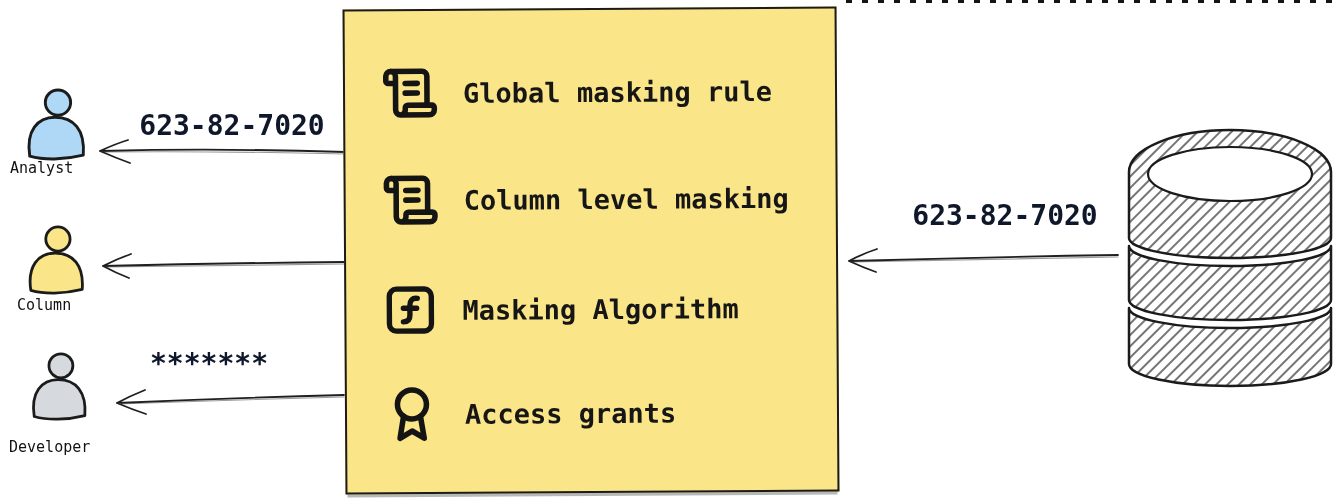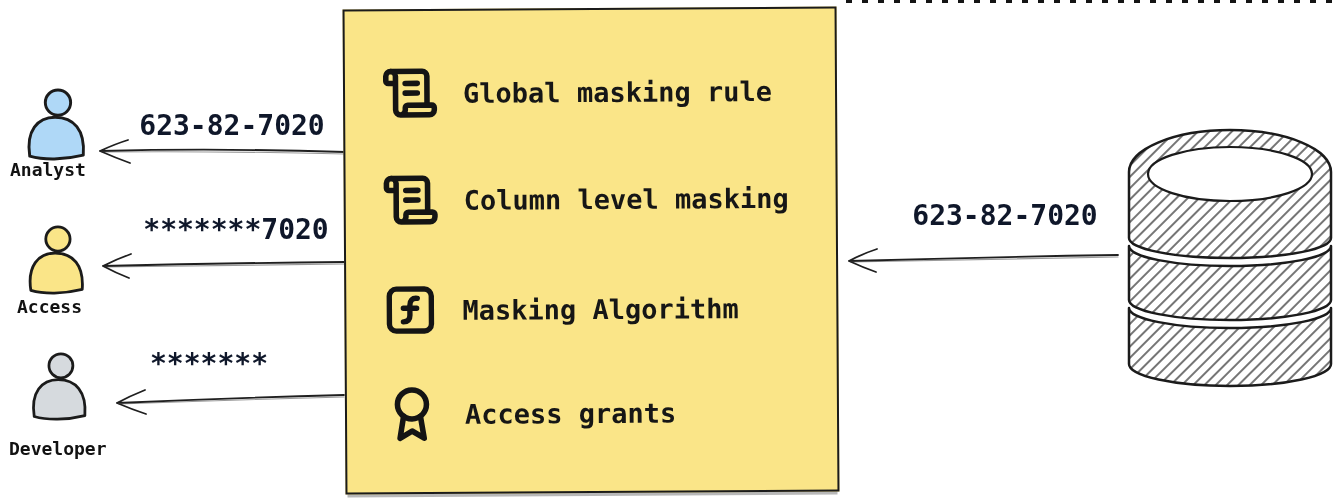--- a/index.html
+++ b/index.html
@@ -7,21 +7,21 @@
     position:relative; width:1340px; height:504px; background:#ffffff;
     font-family:"DejaVu Sans Mono", monospace; overflow:hidden;
   }
   .layer { position:absolute; left:0; top:0; }
   .value-label {
     position:absolute; transform:translateX(-50%);
     font-size:28px; font-weight:600; color:#0f172a;
     white-space:nowrap; line-height:1;
   }
   .actor-name {
-    position:absolute; font-size:18px; font-weight:700; color:#121212;
+    position:absolute; font-size:15px; font-weight:400; color:#121212;
     white-space:nowrap; line-height:1;
   }
   .actor-icon { position:absolute; }
   .mask-box {
     position:absolute; left:344px; top:8px; width:490px; height:481px;
     background:#FAE588; border:2.5px solid #1b1b1b;
     transform:rotate(-0.35deg);
     box-shadow:0 5px 0 -2px rgba(125,125,125,0.55);
   }
   .box-row {
@@ -82,22 +82,21 @@
   </svg>
   <div class="actor-name" style="left:10px; top:161px">Analyst</div>
   <div class="value-label" style="left:232px; top:112px">623-82-7020</div>
 
   <svg class="actor-icon" style="left:26px; top:225px" width="62" height="71" viewBox="0 0 66 76">
     <g stroke="#1b1b1b" stroke-width="3" stroke-linejoin="round" fill="#FAE588">
       <circle cx="34" cy="15" r="13"></circle>
       <path d="M5 70 C 1 44, 13 30, 31 30 C 50 30, 62 43, 60 69 C 40 74, 19 74, 5 70 Z"></path>
     </g>
   </svg>
-  <div class="actor-name" style="left:17px; top:298px">Access</div>
-  <div class="value-label" style="left:236px; top:216px">*******7020</div>
+  <div class="actor-name" style="left:17px; top:298px">Column</div>
 
   <svg class="actor-icon" style="left:29px; top:352px" width="62" height="70" viewBox="0 0 66 76">
     <g stroke="#1b1b1b" stroke-width="3" stroke-linejoin="round" fill="#D6DADE">
       <circle cx="34" cy="15" r="13"></circle>
       <path d="M5 70 C 1 44, 13 30, 31 30 C 50 30, 62 43, 60 69 C 40 74, 19 74, 5 70 Z"></path>
     </g>
   </svg>
   <div class="actor-name" style="left:9px; top:440px">Developer</div>
   <div class="value-label" style="left:209px; top:350px">*******</div>
 

